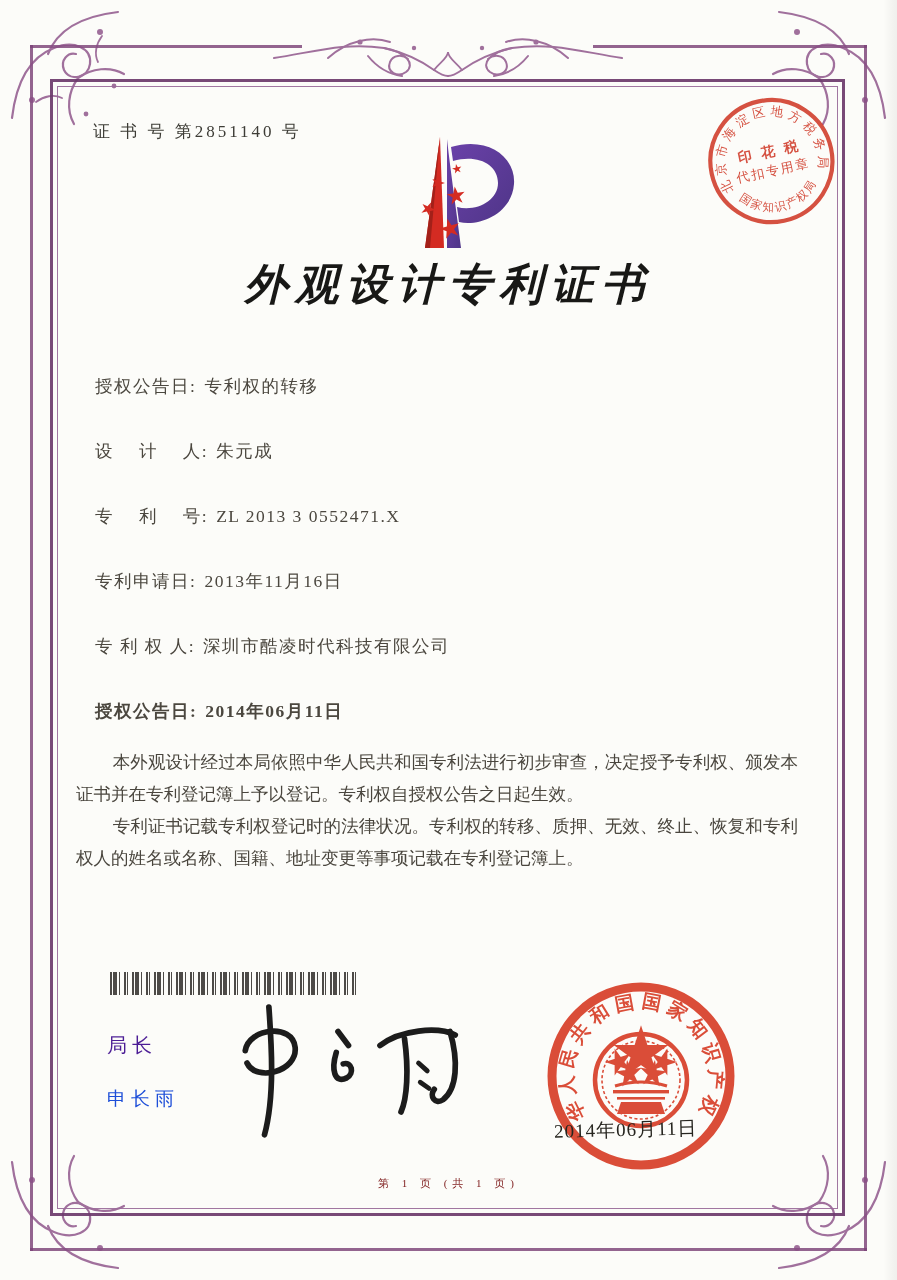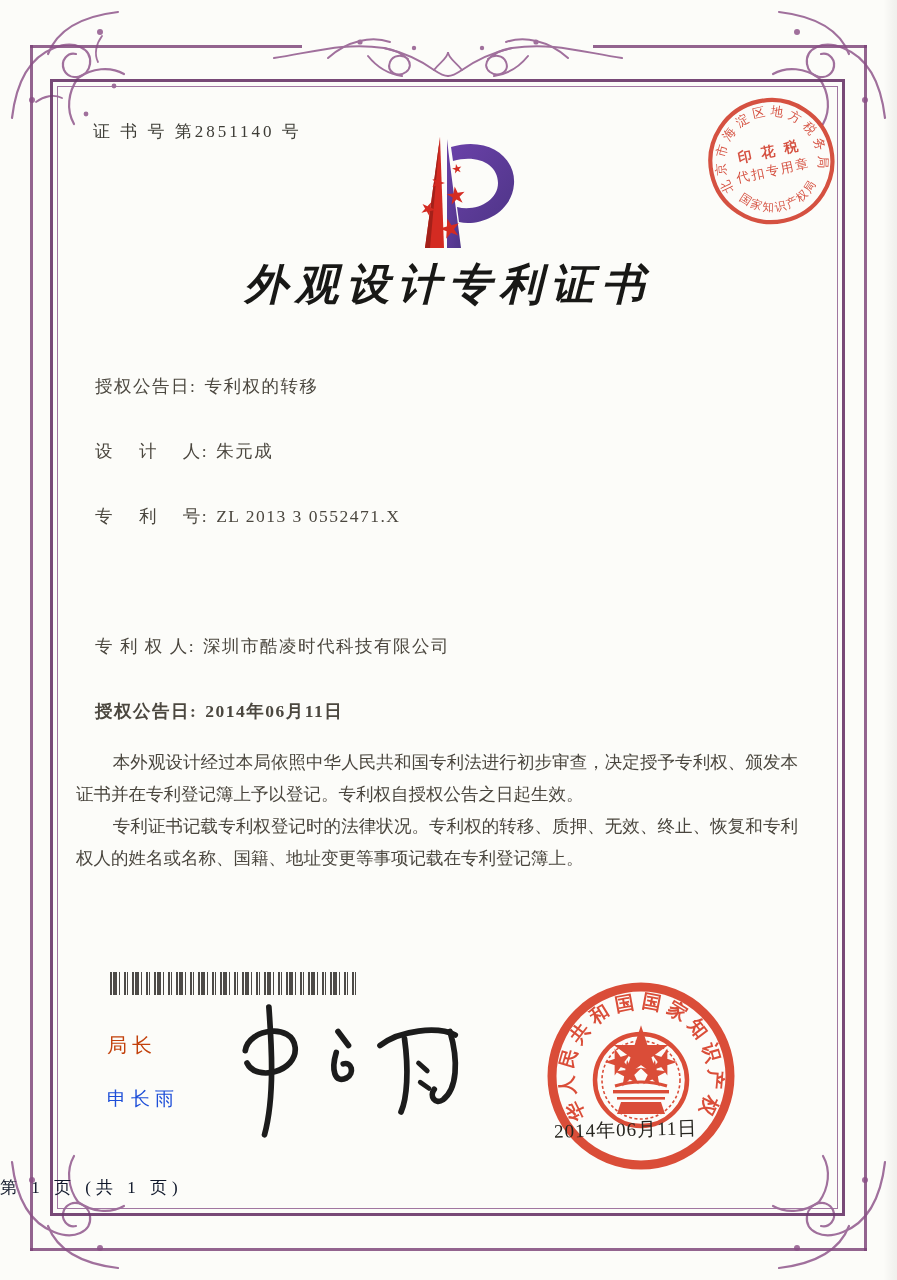--- a/index.html
+++ b/index.html
@@ -56,30 +56,30 @@
   .body-text p{text-indent:2.1em;margin:0;}
 
   .barcode{position:absolute;left:110px;top:972px;width:246px;height:23px;opacity:.85;
     background:repeating-linear-gradient(90deg,
       #2e2b28 0 2px,transparent 2px 3px,
       #2e2b28 3px 7px,transparent 7px 9px,
       #2e2b28 9px 10px,transparent 10px 14px,
       #2e2b28 14px 16px,transparent 16px 17px,
       #2e2b28 17px 18px,transparent 18px 22px);}
 
-  .director-label{position:absolute;left:107px;top:1032px;font-size:20px;letter-spacing:5px;color:#c2410c;}
+  .director-label{position:absolute;left:107px;top:1032px;font-size:20px;letter-spacing:5px;color:#4c1d95;}
   .director-name{position:absolute;left:107px;top:1075px;font-size:19px;letter-spacing:5px;color:#1d4ed8;margin-top:11px;}
   .sig{position:absolute;left:212px;top:1000px;width:280px;height:140px;}
 
   .seal{position:absolute;left:543px;top:978px;width:196px;height:196px;}
   .seal-date{position:absolute;left:554px;top:1117px;font-size:19px;letter-spacing:1px;color:#26251f;
     transform:rotate(-1.5deg);white-space:nowrap;}
 
-  .footer{position:absolute;left:0;right:0;top:1176px;font-size:17px;
-    letter-spacing:5px;color:#0f172a;}
+  .footer{position:absolute;left:0;right:0;top:1176px;text-align:center;font-size:11px;
+    letter-spacing:5px;color:#7f1d1d;}
 
   svg text{font-family:"Liberation Serif","DejaVu Serif",serif;}
 </style>
 </head>
 <body>
 
 <div class="page">
 
   <div class="bline b-tl"></div>
   <div class="bline b-tr"></div>
@@ -181,20 +181,23 @@
   <div class="title">外观设计专利证书</div>
 
   <div class="field f0">
     <span>授权公告日:</span><span class="val">专利权的转移</span>
   </div>
   <div class="field f1">
     <span>设　 计　 人:</span><span class="val">朱元成</span>
   </div>
   <div class="field f2">
     <span>专　 利　 号:</span><span class="val">ZL 2013 3 0552471.X</span>
+  </div>
+  <div class="field f3">
+    <span>专利申请日:</span><span class="val">2013年11月16日</span>
   </div>
   <div class="field f4">
     <span>专 利 权 人:</span><span class="val">深圳市酷凌时代科技有限公司</span>
   </div>
   <div class="field f5">
     <span>授权公告日:</span><span class="val">2014年06月11日</span>
   </div>
 
   <div class="body-text">
     <p>本外观设计经过本局依照中华人民共和国专利法进行初步审查，决定授予专利权、颁发本证书并在专利登记簿上予以登记。专利权自授权公告之日起生效。</p>

